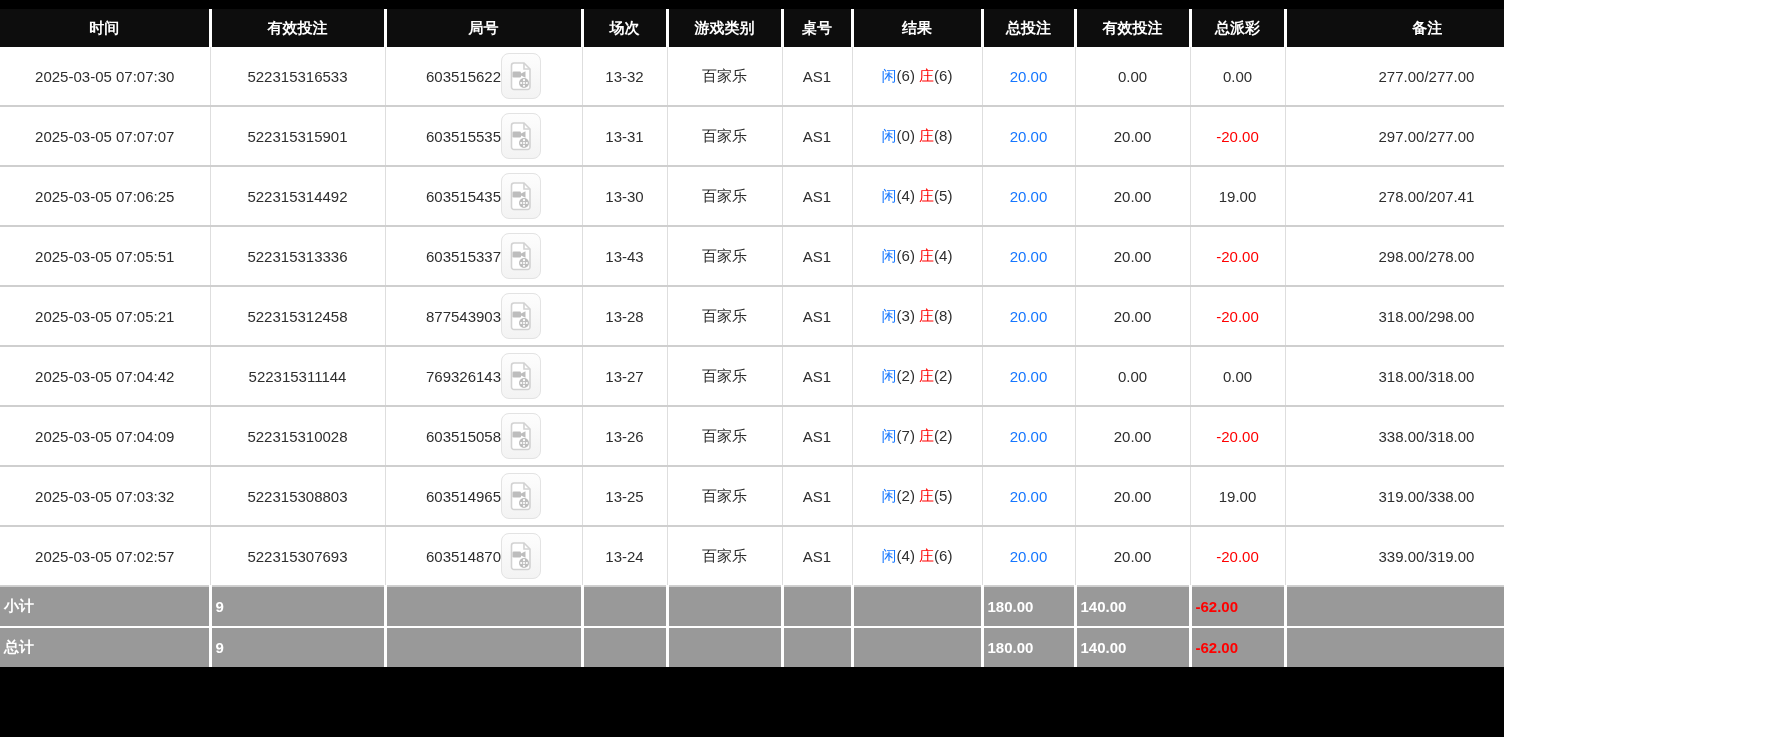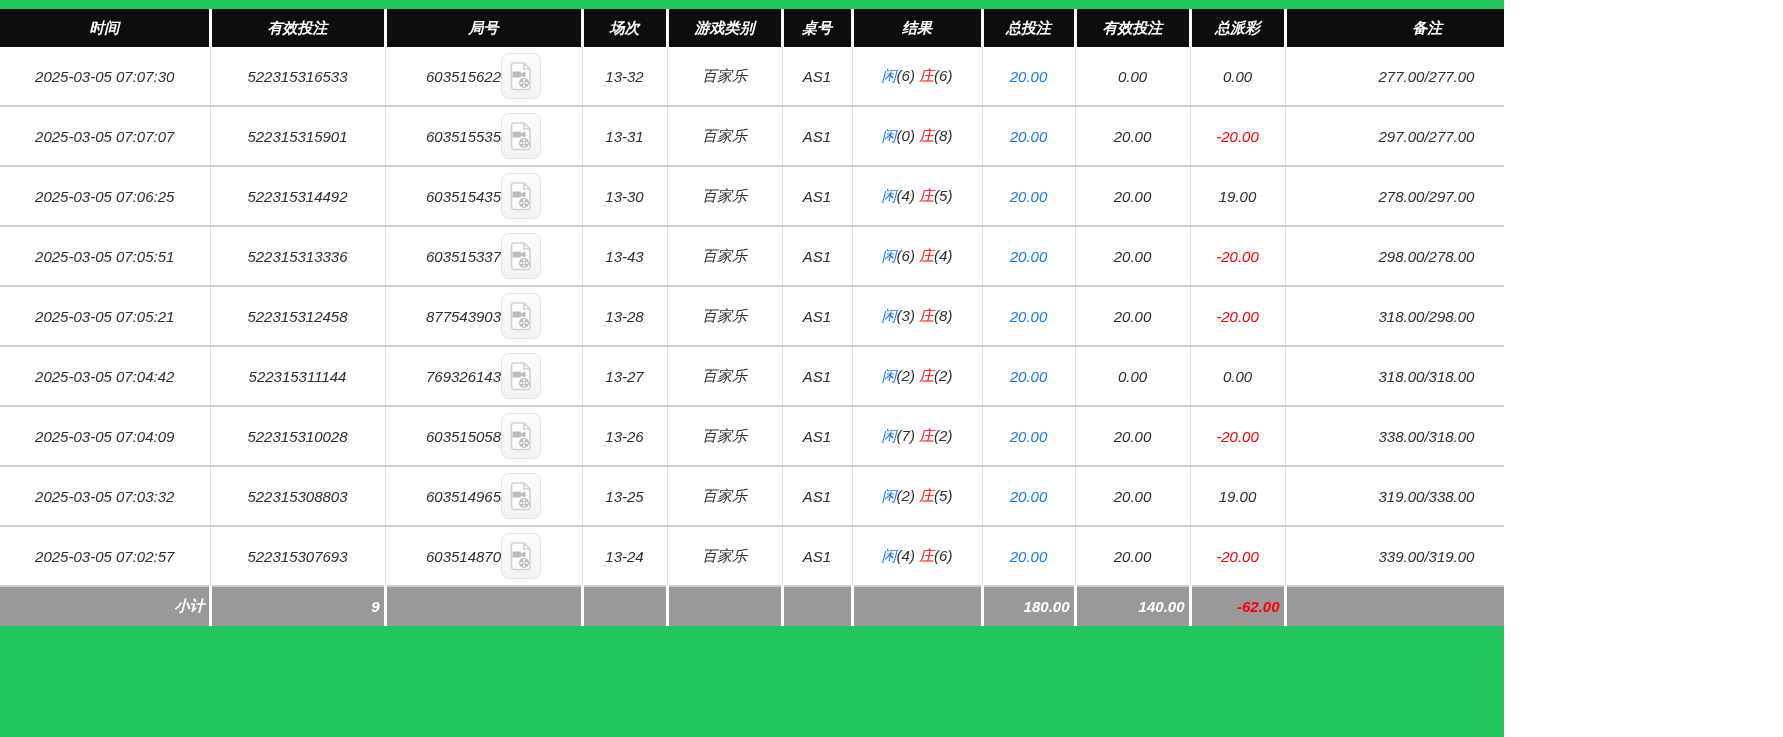--- a/index.html
+++ b/index.html
@@ -4,23 +4,22 @@
 <style>
   html,body{
     margin:0;
     padding:0;
     background:#ffffff;
     font-family:"Liberation Sans","DejaVu Sans",sans-serif;
   }
   .page{
     width:1504px;
     height:737px;
-    background:#22c55e;
+    background:#000000;
     overflow:hidden;
-    font-style:italic;
   }
   .table-wrap{
     padding-top:9px;
   }
   table{
     border-collapse:collapse;
     table-layout:fixed;
     width:1568px;
     font-size:15px;
     color:#2e2e2e;
@@ -59,21 +58,21 @@
     white-space:nowrap;
     background:#ffffff;
   }
   tbody td:first-child{border-left:none;margin-top:33px;}
 
   tfoot td{
     background:#999999;
     color:#ffffff;
     font-weight:bold;
     height:39px;
-    text-align:right;
+    text-align:left;
     border-right:3px solid #ffffff;
     border-top:2px solid #ffffff;
     padding:0 4px;
   }
   tfoot td:last-child{border-right:none;}
 
   .blue{color:#1677ff;}
   .red{color:#ff0000;}
   tfoot td.red{color:#ff0000;}
 
@@ -208,21 +207,21 @@
     </svg>
   </button>
 </span></td>
             <td>13-30</td>
             <td>百家乐</td>
             <td>AS1</td>
             <td><span class="blue">闲</span><span>(4) </span><span class="red">庄</span><span>(5)</span></td>
             <td><span class="blue">20.00</span></td>
             <td>20.00</td>
             <td>19.00</td>
-            <td>278.00/297.00</td>
+            <td>278.00/207.41</td>
           </tr>
           <tr>
             <td>2025-03-05 07:05:51</td>
             <td>522315313336</td>
             <td><span class="round-wrap">
                 <span>603515337</span>
   <button class="video-btn" type="button">
     <svg width="26" height="30" viewBox="0 0 26 30" aria-hidden="true">
       <path d="M6 2 h10 l6 6 v18 a2.5 2.5 0 0 1 -2.5 2.5 H6 a2.5 2.5 0 0 1 -2.5 -2.5 V4.5 A2.5 2.5 0 0 1 6 2 z" fill="#ffffff" stroke="#d2d2d2" stroke-width="1.6"></path>
       <path d="M16 2 v6 h6" fill="none" stroke="#d2d2d2" stroke-width="1.6"></path>
@@ -388,20 +387,33 @@
             <td><span class="blue">闲</span><span>(4) </span><span class="red">庄</span><span>(6)</span></td>
             <td><span class="blue">20.00</span></td>
             <td>20.00</td>
             <td class="red">-20.00</td>
             <td>339.00/319.00</td>
           </tr>
         </tbody>
       <tfoot id="tfoot">
           <tr>
             <td>小计</td>
+            <td>9</td>
+            <td></td>
+            <td></td>
+            <td></td>
+            <td></td>
+            <td></td>
+            <td>180.00</td>
+            <td>140.00</td>
+            <td class="red">-62.00</td>
+            <td></td>
+          </tr>
+          <tr>
+            <td>总计</td>
             <td>9</td>
             <td></td>
             <td></td>
             <td></td>
             <td></td>
             <td></td>
             <td>180.00</td>
             <td>140.00</td>
             <td class="red">-62.00</td>
             <td></td>

